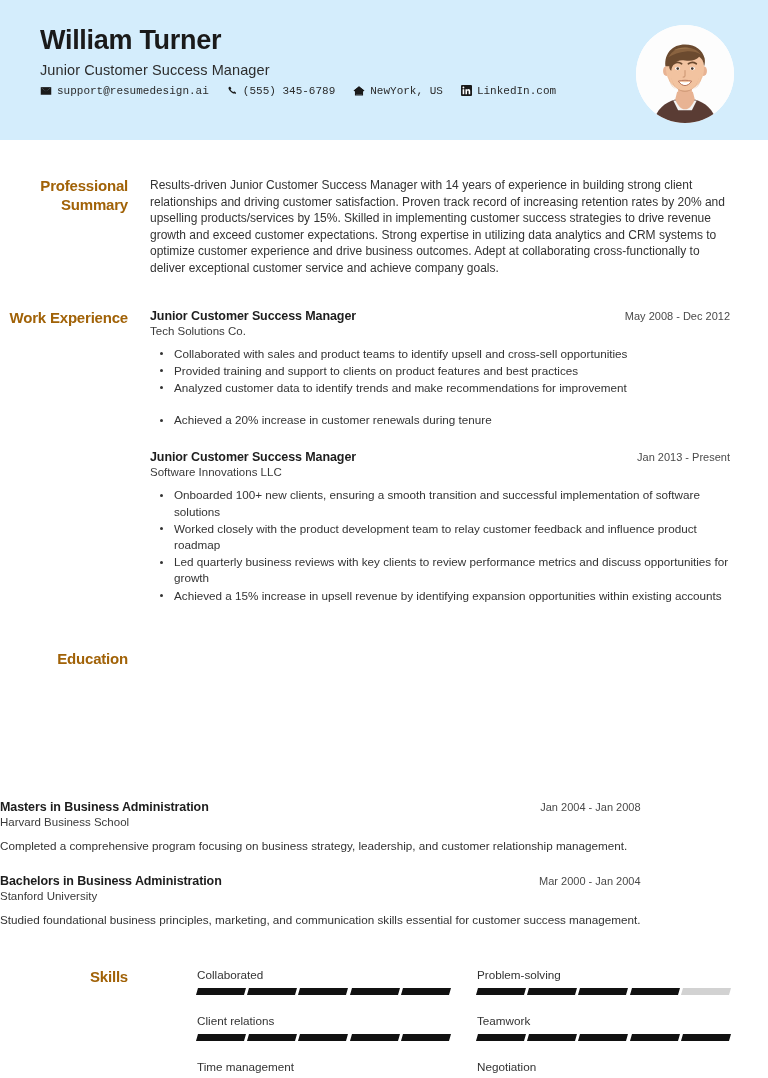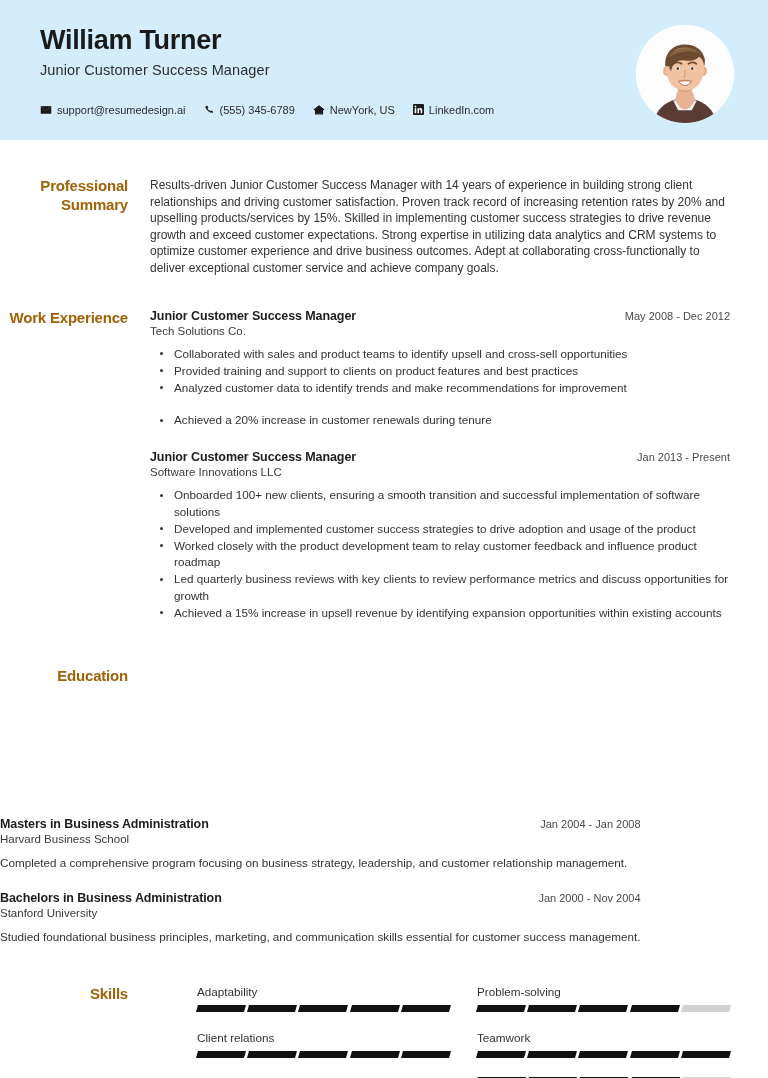--- a/index.html
+++ b/index.html
@@ -44,21 +44,22 @@
     font-size: 14.5px;
     color: #2d2d2d;
     margin-top: 6px;
     letter-spacing: 0.1px;
   }
 
   .contacts {
     display: flex;
     align-items: center;
     gap: 18px;
-    margin-top: 26px;
+    margin-top: 7px;
+    font-family: Liberation Mono, monospace;
   }
   .contact-item {
     display: flex;
     align-items: center;
     gap: 5px;
     font-size: 11px;
     color: #2b2b2b;
     white-space: nowrap;
   }
   .contact-item .ci { display: flex; align-items: center; }
@@ -317,21 +318,20 @@
         </div>
 
         <div class="entry">
           <div class="entry-head">
             <div class="entry-title">Junior Customer Success Manager</div>
             <div class="entry-date">Jan 2013 - Present</div>
           </div>
           <div class="entry-org">Software Innovations LLC</div>
           <ul class="bullets">
             <li>Onboarded 100+ new clients, ensuring a smooth transition and successful implementation of software solutions</li>
-            <li>Developed and implemented customer success strategies to drive adoption and usage of the product</li>
             <li>Worked closely with the product development team to relay customer feedback and influence product roadmap</li>
             <li>Led quarterly business reviews with key clients to review performance metrics and discuss opportunities for growth</li>
             <li>Achieved a 15% increase in upsell revenue by identifying expansion opportunities within existing accounts</li>
           </ul>
         </div>
 
       </div>
     </div>
 
     <div class="section sec-edu">
@@ -343,35 +343,35 @@
             <div class="entry-title">Masters in Business Administration</div>
             <div class="entry-date">Jan 2004 - Jan 2008</div>
           </div>
           <div class="entry-org">Harvard Business School</div>
           <p class="edu-desc">Completed a comprehensive program focusing on business strategy, leadership, and customer relationship management.</p>
         </div>
 
         <div class="edu-entry">
           <div class="entry-head">
             <div class="entry-title">Bachelors in Business Administration</div>
-            <div class="entry-date">Jan 2000 - Nov 2004</div>
+            <div class="entry-date">Mar 2000 - Jan 2004</div>
           </div>
           <div class="entry-org">Stanford University</div>
           <p class="edu-desc">Studied foundational business principles, marketing, and communication skills essential for customer success management.</p>
         </div>
 
       </div>
     </div>
 
     <div class="section sec-skills">
       <div class="sec-label">Skills</div>
       <div class="sec-body">
         <div class="skills-grid" id="skills-grid">
             <div class="skill">
-              <div class="skill-name">Adaptability</div>
+              <div class="skill-name">Collaborated</div>
               <div class="skill-bar">
                 <div class="seg"></div>
                 <div class="seg"></div>
                 <div class="seg"></div>
                 <div class="seg"></div>
                 <div class="seg"></div>
               </div>
             </div>
             <div class="skill">
               <div class="skill-name">Problem-solving</div>
@@ -407,20 +407,21 @@
               <div class="skill-name">Time management</div>
               <div class="skill-bar">
                 <div class="seg"></div>
                 <div class="seg"></div>
                 <div class="seg"></div>
                 <div class="seg"></div>
                 <div class="seg"></div>
               </div>
             </div>
             <div class="skill">
+              <div class="skill-name">Negotiation</div>
               <div class="skill-bar">
                 <div class="seg"></div>
                 <div class="seg"></div>
                 <div class="seg"></div>
                 <div class="seg"></div>
                 <div class="seg off"></div>
               </div>
             </div>
             <div class="skill">
               <div class="skill-name">Analytical</div>

